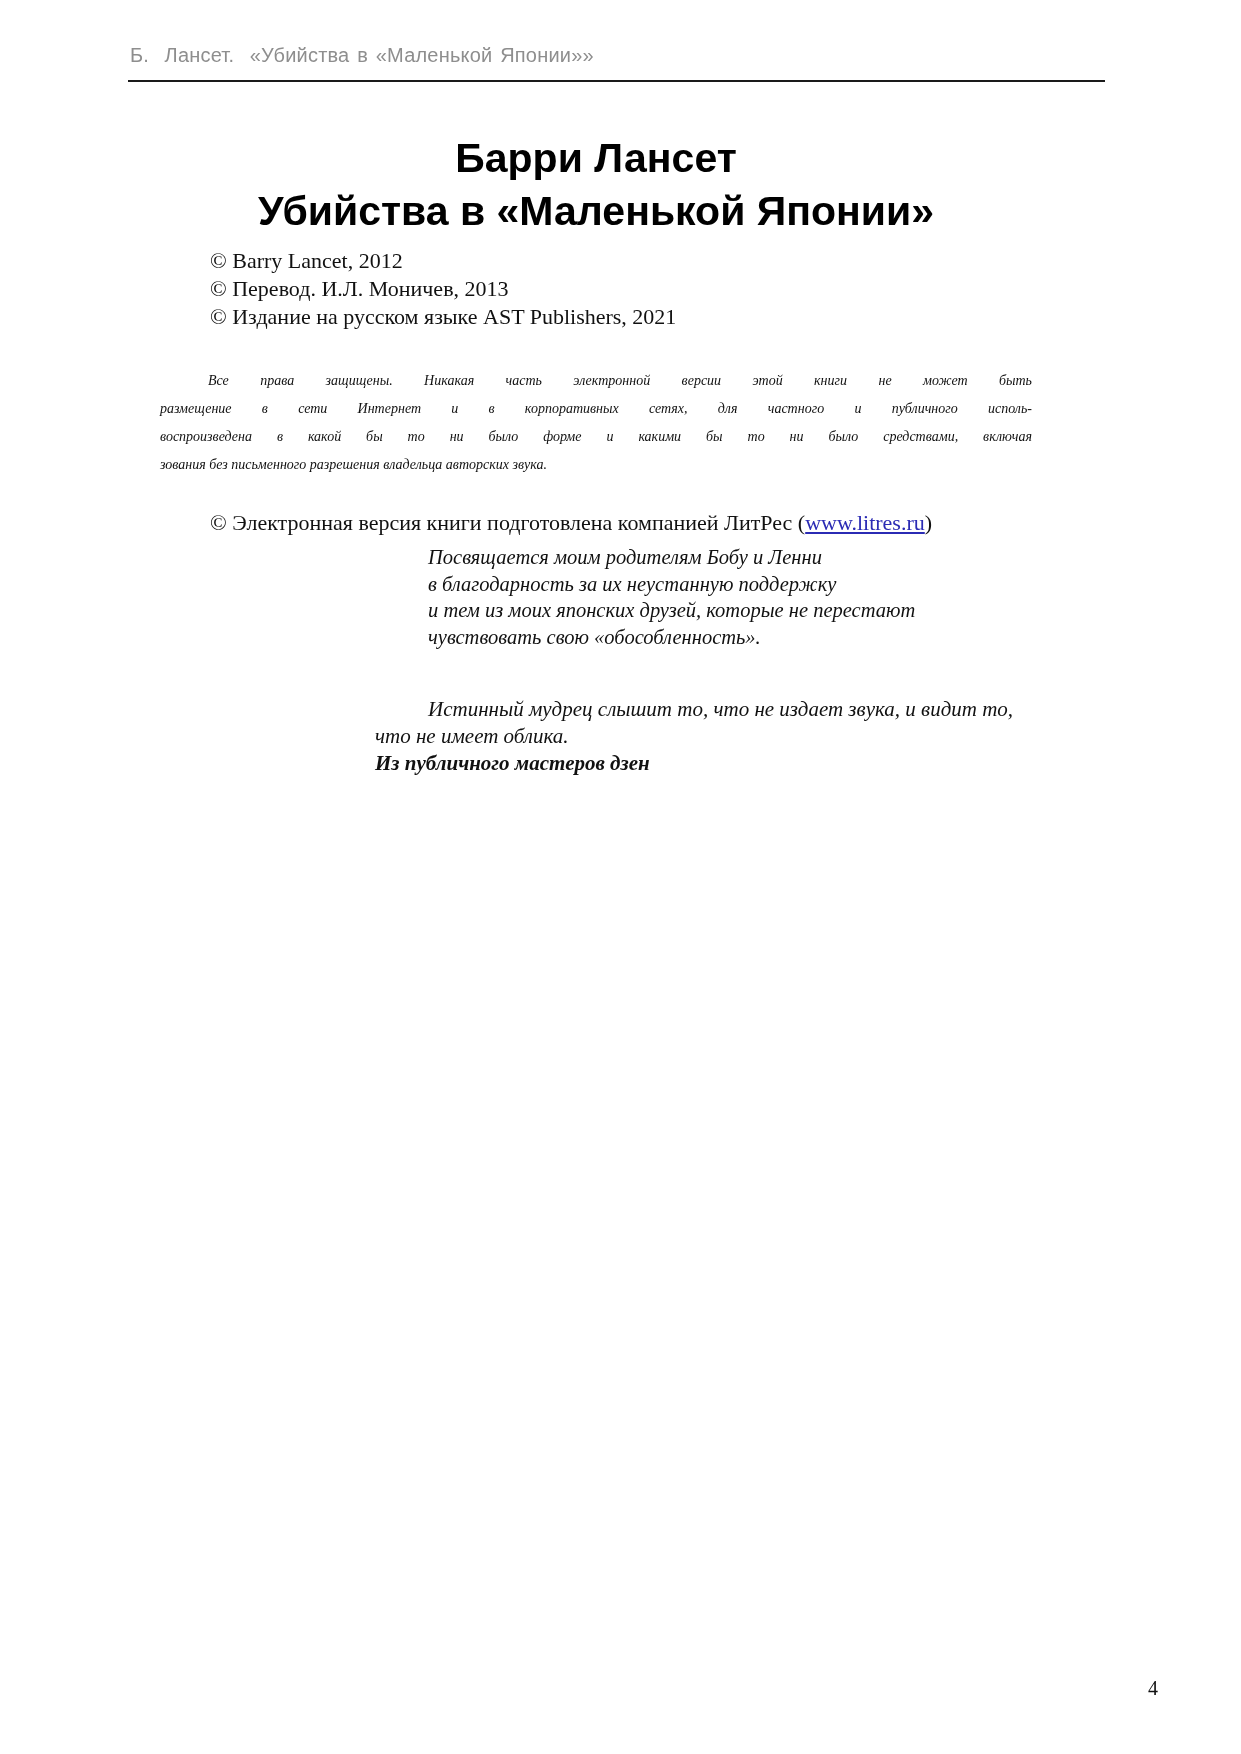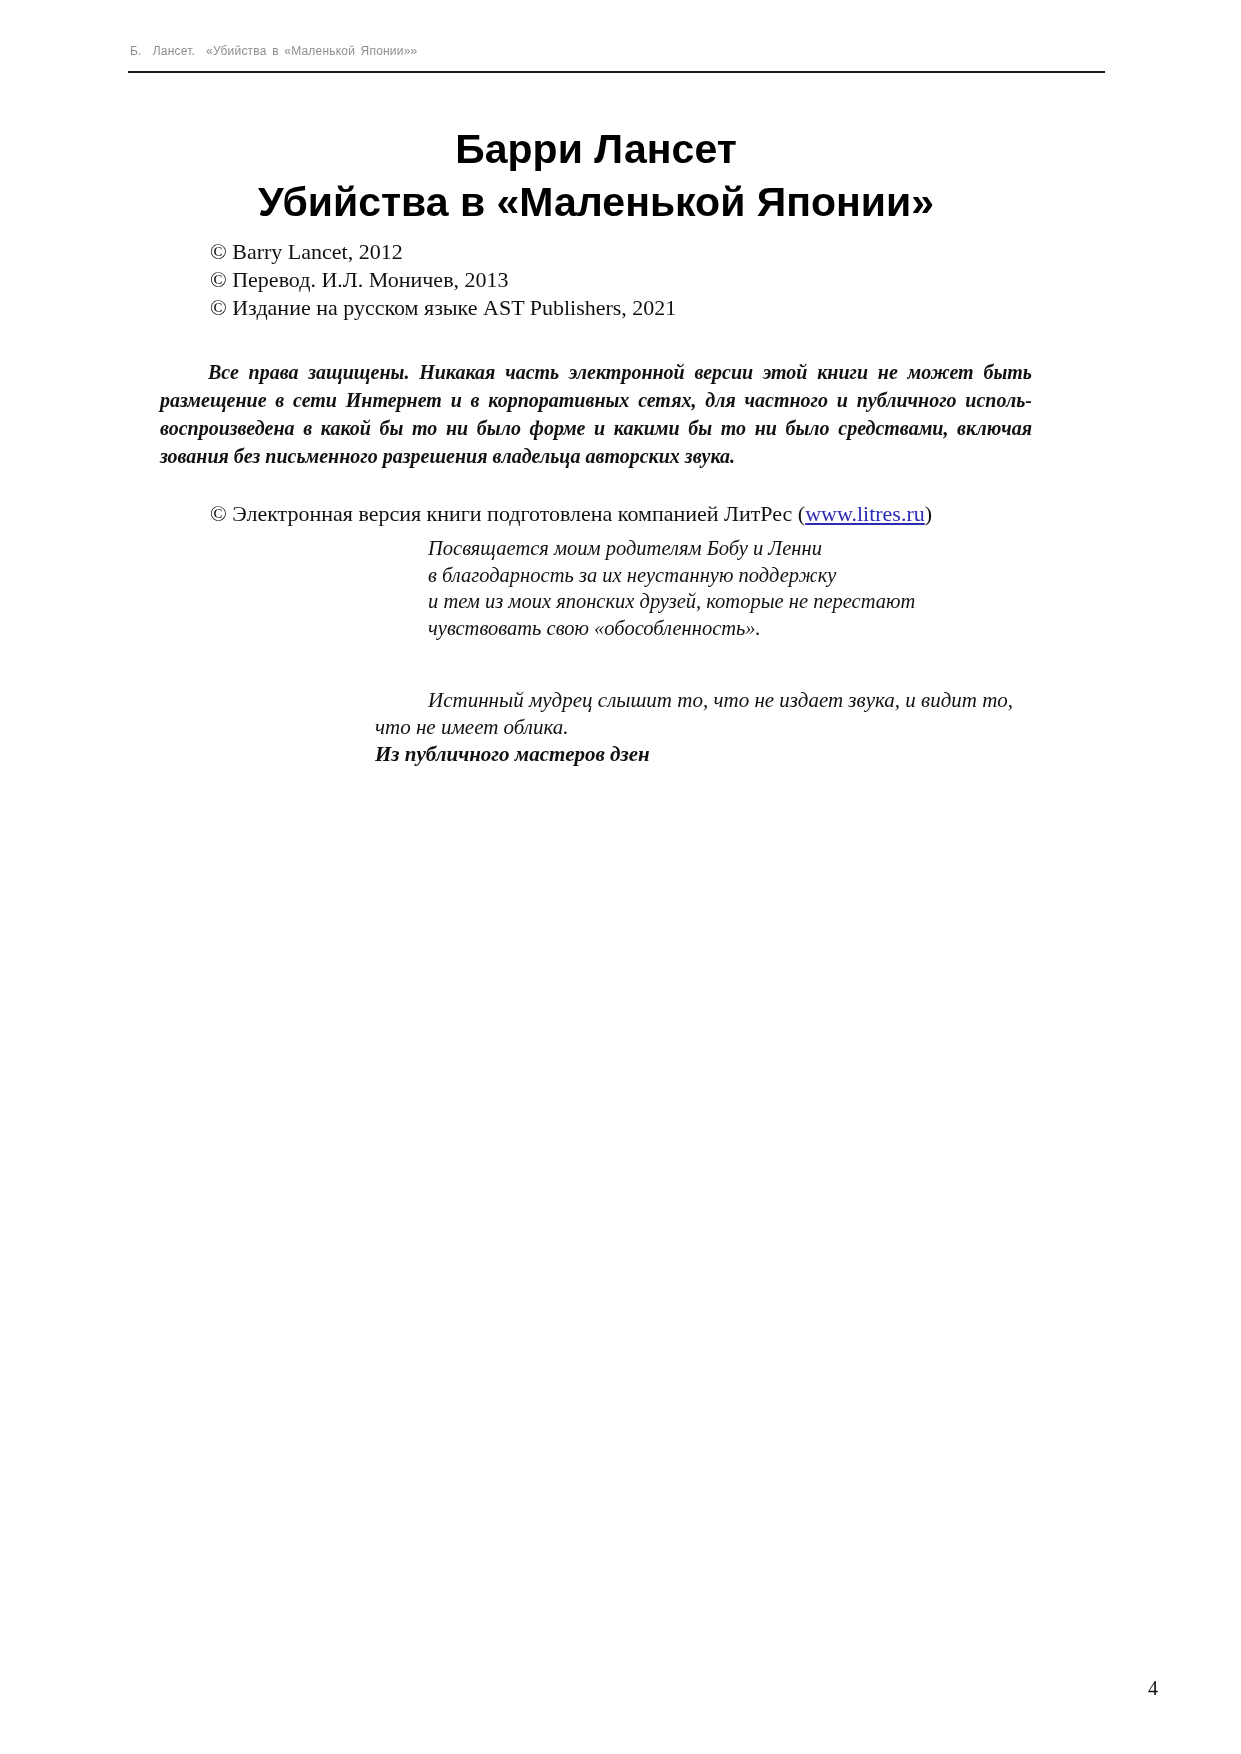--- a/index.html
+++ b/index.html
@@ -14,21 +14,21 @@
     background:var(--page-bg);
     font-family:"Liberation Serif", serif;
     color:var(--text-color);
     overflow:hidden;
   }
   .page{position:relative;width:1241px;height:1754px;}
 
   .running-header{
     margin:44px 0 0 130px;
     font-family:"Liberation Sans", sans-serif;
-    font-size:12px;
+    font-size:20px;
     color:var(--header-color);
     word-spacing:2px;
     letter-spacing:0.2px;
   }
   .rule{
     margin:13px 0 0 128px;
     width:977px;height:2px;
     background:#1a1a1a;
   }
 
@@ -46,23 +46,22 @@
   .copyright-block{
     margin:9px 0 0 210px;
     font-size:22px;
     line-height:28px;
   }
 
   .rights-notice{
     margin:36px 0 0 160px;
     width:872px;
     font-style:italic;
-    font-size:20px;
+    font-size:14px;
     line-height:28px;
-    font-weight:bold;
   }
   .rights-notice .just{
     text-align:justify;
     text-align-last:justify;
   }
   .rights-notice .indent{
     padding-left:48px;
   }
 
   .litres-credit{

